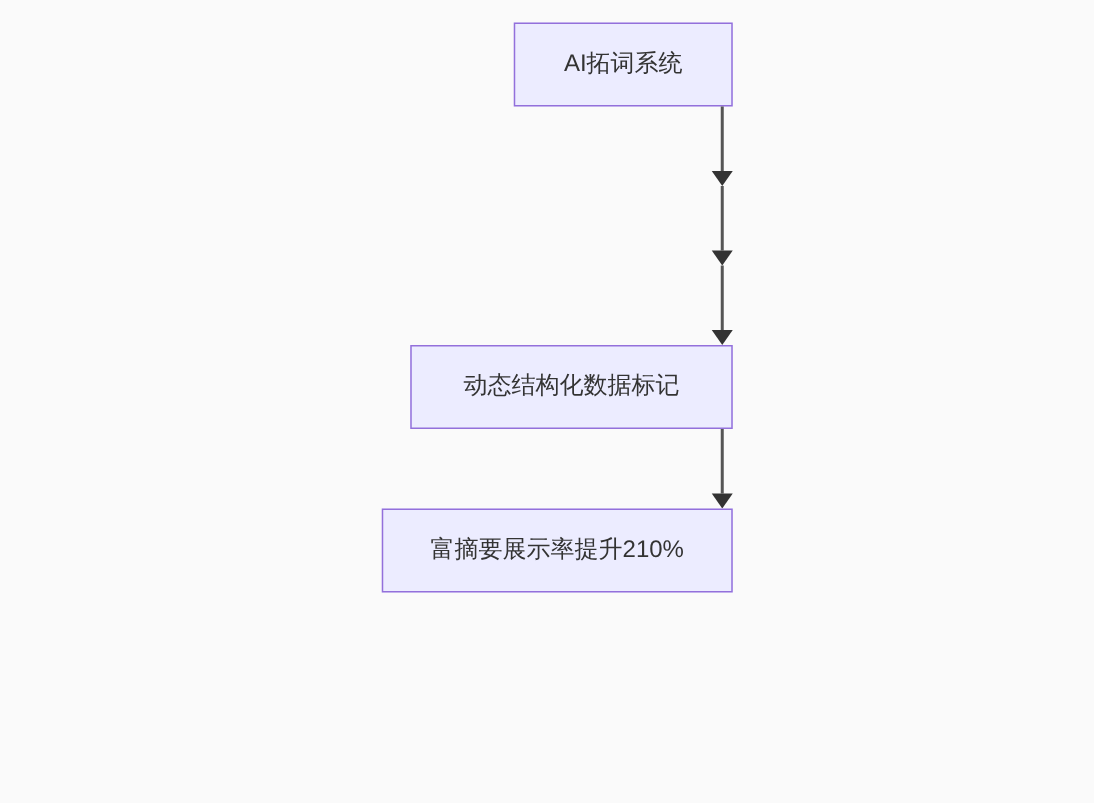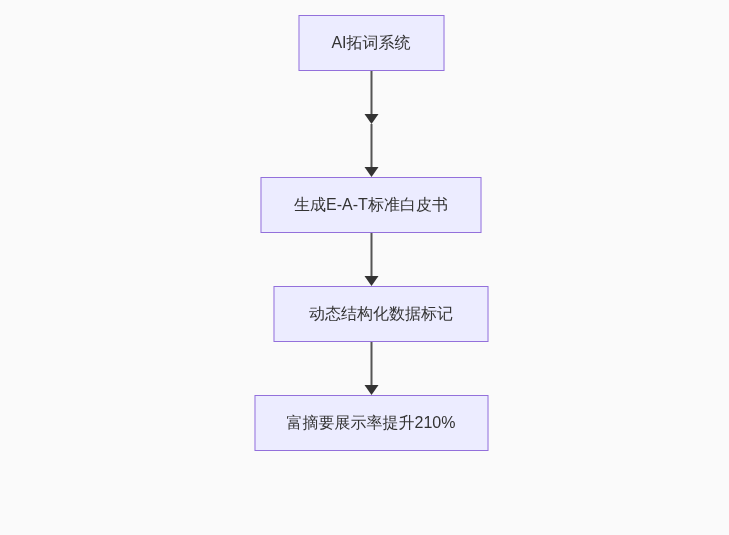--- a/index.html
+++ b/index.html
@@ -18,21 +18,21 @@
     width: 729px;
     height: 535px;
   }
   .flow-column {
     position: absolute;
     top: 15px;
     left: 371px;
     transform: translateX(-50%);
     display: flex;
     flex-direction: column;
-    align-items: center;
+    align-items: flex-end;
   }
   .node {
     box-sizing: border-box;
     height: 56px;
     display: flex;
     align-items: center;
     justify-content: center;
     background: var(--node-fill, #ECECFF);
     border: 1.5px solid var(--node-border, #9370DB);
     color: var(--node-text, #333333);
@@ -79,23 +79,20 @@
       <div class="arrow-line"></div>
       <div class="arrow-head"></div>
     </div>
 
 
     <div class="arrow">
       <div class="arrow-line"></div>
       <div class="arrow-head"></div>
     </div>
 
-    <div class="node w3">
-      <span>生成E-A-T标准白皮书</span>
-    </div>
 
     <div class="arrow">
       <div class="arrow-line"></div>
       <div class="arrow-head"></div>
     </div>
 
     <div class="node w4">
       <span>动态结构化数据标记</span>
     </div>
 

